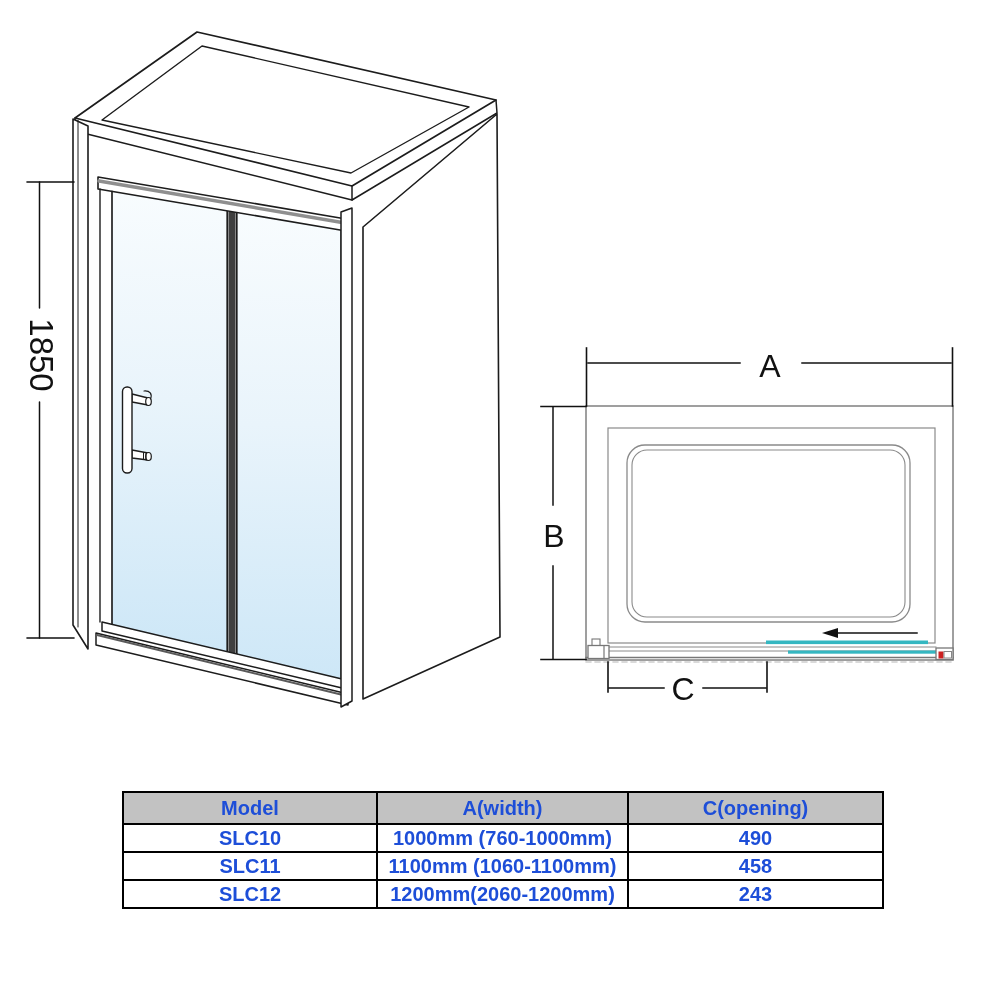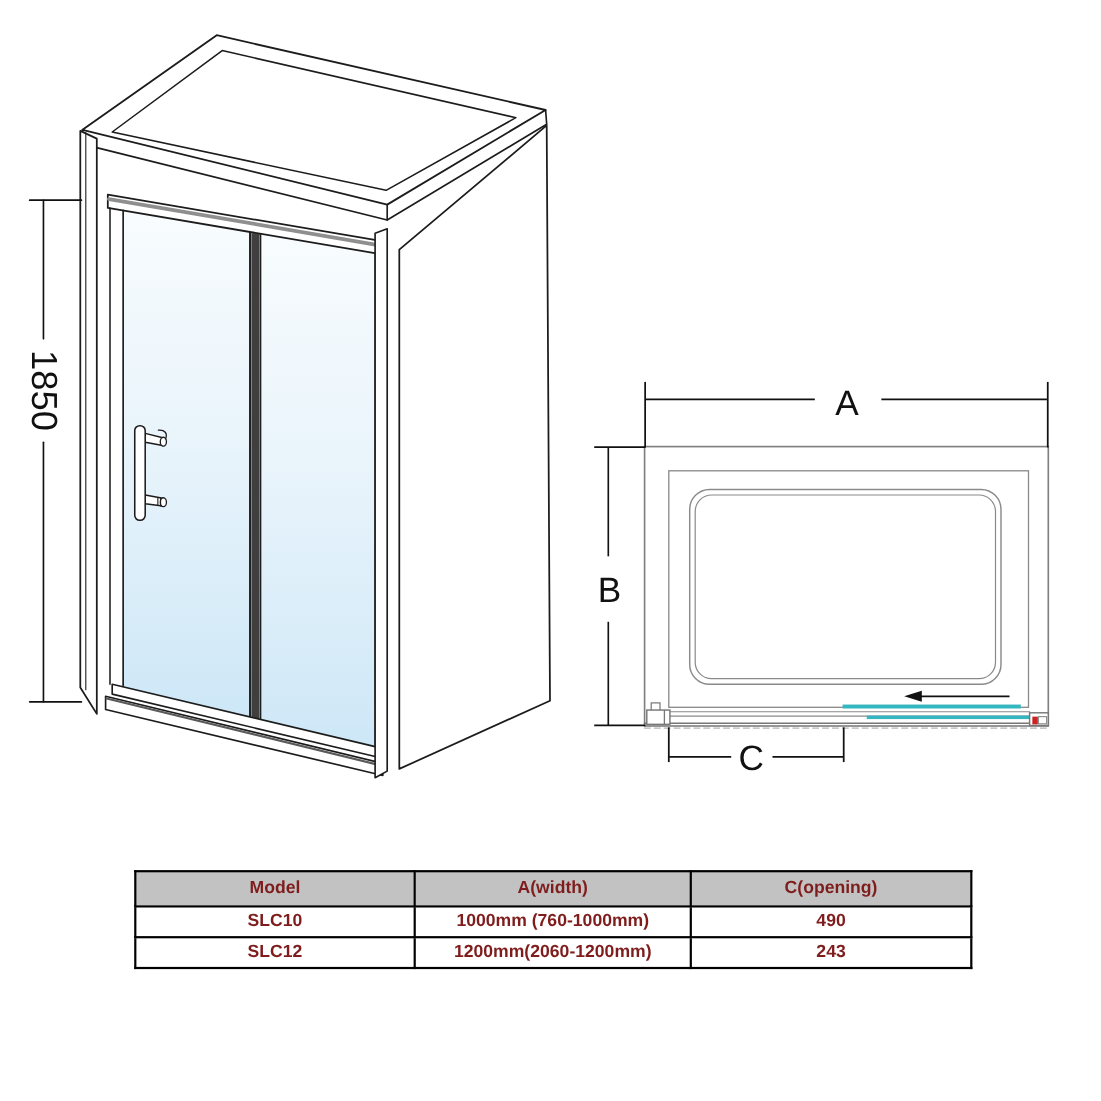--- a/index.html
+++ b/index.html
@@ -5,21 +5,21 @@
 <style>
   html,body{margin:0;padding:0;background:#fff;}
   #stage{position:relative;width:1001px;height:1001px;background:#ffffff;overflow:hidden;
          font-family:"Liberation Sans", sans-serif;}
   #diagram-svg{position:absolute;left:0;top:0;}
   .dim-label{font-family:"Liberation Sans", sans-serif;font-size:32px;fill:#111;}
   .height-label{font-family:"Liberation Sans", sans-serif;font-size:33px;fill:#111;}
   
   #spec-table-wrap{position:absolute;left:122px;top:791px;width:760px;}
   table.spec{border-collapse:collapse;table-layout:fixed;width:760px;
-             font-family:"Liberation Sans", sans-serif;font-size:16px;font-weight:bold;color:#7f1d1d;}
+             font-family:"Liberation Sans", sans-serif;font-size:20px;font-weight:bold;color:#1d4ed8;}
   table.spec td,table.spec th{border:2px solid #000;text-align:center;vertical-align:middle;
              padding:0;overflow:hidden;white-space:nowrap;}
   table.spec th{background:#c2c2c2;height:30px;}
   table.spec td{height:26px;background:#fff;}
   col.c1{width:254px;} col.c2{width:251px;} col.c3{width:255px;}
 </style>
 </head>
 <body>
 
 <div id="stage">
@@ -155,20 +155,25 @@
           <th>C(opening)</th>
         </tr>
       </thead>
       <tbody>
         <tr>
           <td>SLC10</td>
           <td>1000mm (760-1000mm)</td>
           <td>490</td>
         </tr>
         <tr>
+          <td>SLC11</td>
+          <td>1100mm (1060-1100mm)</td>
+          <td>458</td>
+        </tr>
+        <tr>
           <td>SLC12</td>
           <td>1200mm(2060-1200mm)</td>
           <td>243</td>
         </tr>
       </tbody>
     </table>
   </div>
 
 </div>
 

